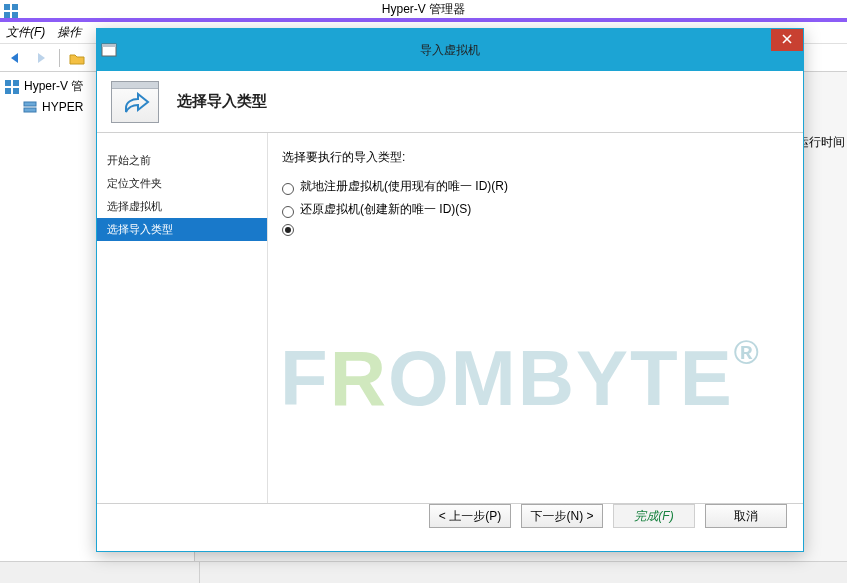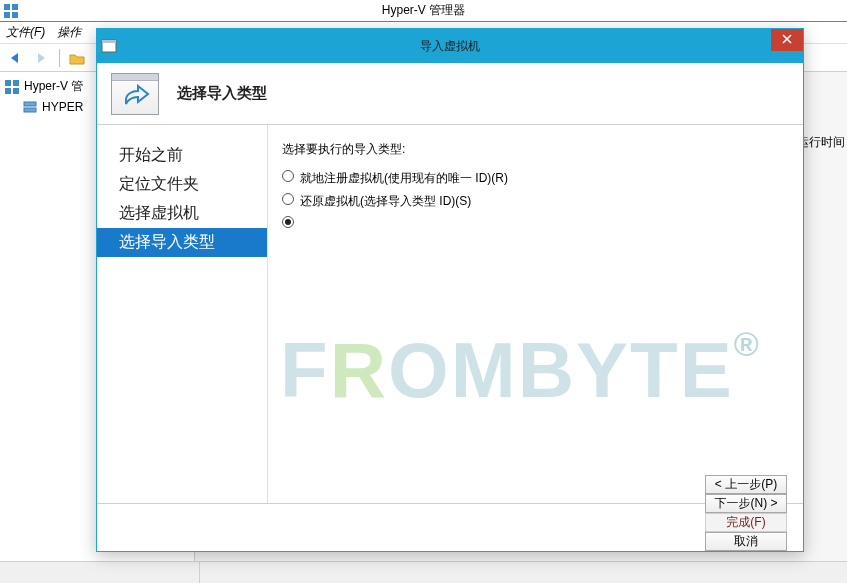--- a/index.html
+++ b/index.html
@@ -11,21 +11,21 @@
     height: 583px;
     overflow: hidden;
     position: relative;
     color: #000;
   }
 
   
   .mgr-titlebar {
     height: 22px;
     background: #fff;
-    border-bottom: 1px solid #8b5cf6;
+    border-bottom: 4px solid #8b5cf6;
     display: flex;
     align-items: center;
     justify-content: center;
     position: relative;
   }
   .mgr-titlebar .app-icon {
     position: absolute;
     left: 4px;
     top: 4px;
     width: 14px;
@@ -118,21 +118,21 @@
     width: 708px;
     height: 524px;
     background: #fff;
     border: 1px solid #1ca4d4;
     box-shadow: 0 4px 16px rgba(0,0,0,0.25);
     z-index: 10;
     display: flex;
     flex-direction: column;
   }
   .dlg-titlebar {
-    height: 34px;
+    height: 42px;
     background: #1ca4d4;
     color: #000;
     display: flex;
     align-items: center;
     position: relative;
   }
   .dlg-titlebar .dlg-icon {
     width: 16px; height: 16px; margin-left: 4px;
   }
   .dlg-titlebar .dlg-title {
@@ -186,41 +186,41 @@
   }
   .dlg-main {
     flex: 1;
     display: flex;
   }
   .dlg-nav {
     width: 170px;
     padding: 16px 0 0 0;
   }
   .dlg-nav div {
-    padding: 4px 22px;
-    font-size: 16px;
+    padding: 4px 10px;
+    font-size: 11px;
     color: #222;
   }
   .dlg-nav div.active {
     background: #1979ca;
     color: #fff;
   }
   .dlg-content {
     flex: 1;
     padding: 16px 20px 10px 14px;
     border-left: 1px solid #e0e0e0;
     position: relative;
   }
   .dlg-content .prompt {
     font-size: 12px;
     margin-bottom: 12px;
   }
   .radio-row {
     display: flex;
-    align-items: flex-start;
+    align-items: flex-end;
     gap: 6px;
     margin: 6px 0;
     font-size: 12px;
   }
   .radio-circle {
     width: 12px; height: 12px;
     border: 1px solid #555;
     border-radius: 50%;
     display: flex;
     align-items: center;
@@ -231,40 +231,41 @@
     content: "";
     width: 6px; height: 6px;
     border-radius: 50%;
     background: #222;
   }
 
   .dlg-buttons {
     height: 48px;
     border-top: 1px solid #d0d0d0;
     display: flex;
-    align-items: flex-end;
+    align-items: flex-start;
     justify-content: flex-end;
+    gap: 10px;
     padding: 0 16px;
-    flex-direction: column;
   }
   .wbtn {
     min-width: 82px;
     height: 24px;
     border: 1px solid #a8a8a8;
     background: linear-gradient(#fdfdfd,#ececec);
     font-size: 12px;
     display: flex;
     align-items: center;
     justify-content: center;
     padding: 0 8px;
   }
   .wbtn.disabled {
-    color: #7f1d1d;
+    color: #15803d;
     border-color: #cfcfcf;
     background: #f3f3f3;
+    font-style: italic;
   }
 
   
   .watermark {
     position: absolute;
     left: 12px;
     top: 200px;
     font-size: 78px;
     font-weight: 700;
     letter-spacing: 2px;
@@ -397,21 +398,21 @@
 
     <div class="dlg-content">
       <div class="prompt">选择要执行的导入类型:</div>
 
       <label class="radio-row">
         <span class="radio-circle"></span>
         <span>就地注册虚拟机(使用现有的唯一 ID)(R)</span>
       </label>
       <label class="radio-row">
         <span class="radio-circle"></span>
-        <span>还原虚拟机(选择导入类型 ID)(S)</span>
+        <span>还原虚拟机(创建新的唯一 ID)(S)</span>
       </label>
       <label class="radio-row">
         <span class="radio-circle checked"></span>
       </label>
 
       <div class="watermark">
         <span>F</span><span class="g1">R</span><span>OM</span><span>B</span><span>YTE</span><span class="reg">®</span>
       </div>
     </div>
   </div>

